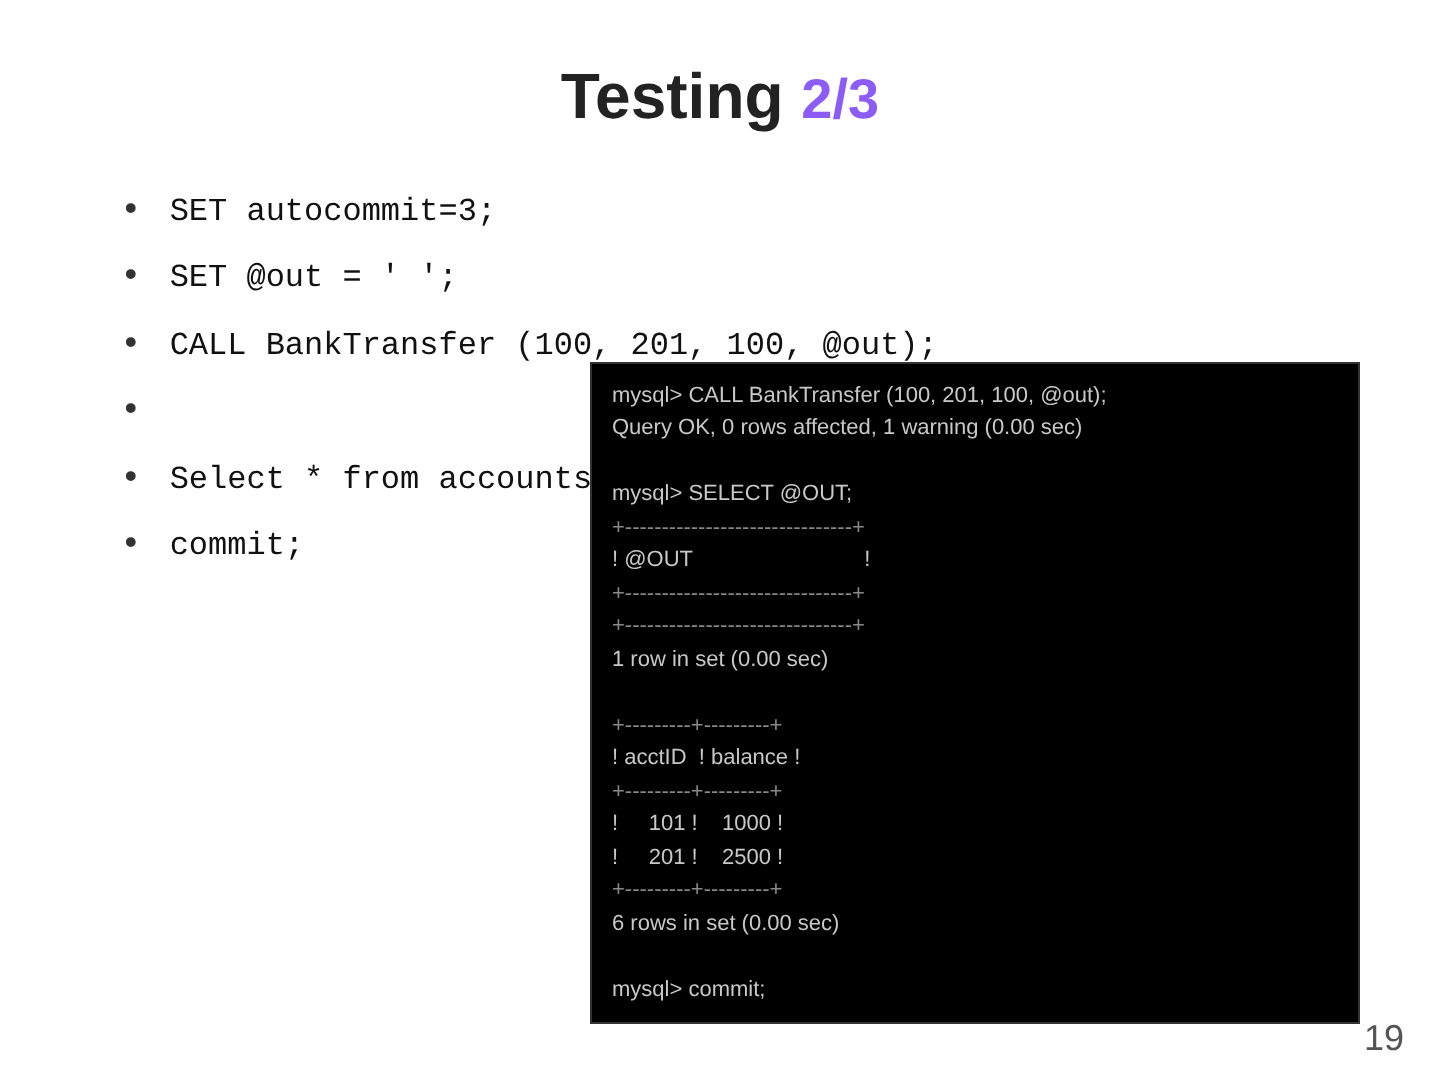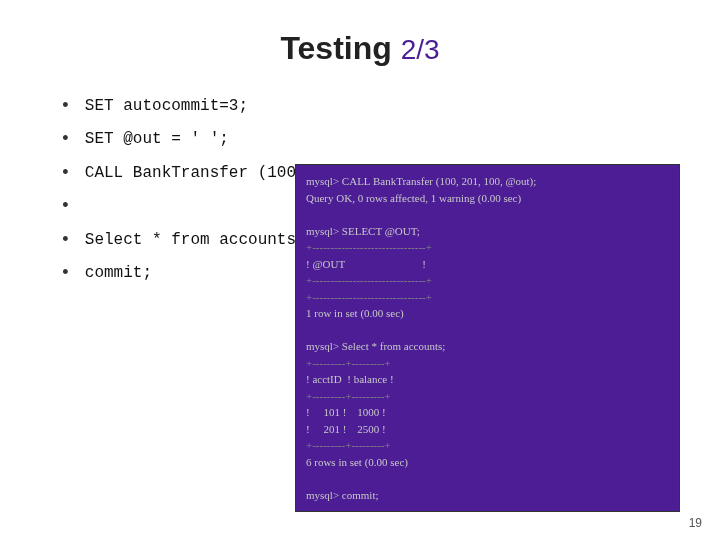--- a/index.html
+++ b/index.html
@@ -22,23 +22,23 @@
 
     .title {
       text-align: center;
       font-size: 32px;
       font-weight: bold;
       color: #222;
       margin-bottom: 28px;
     }
 
     .title .normal {
-      font-weight: normal;
+      font-weight: bold;
       font-size: 28px;
-      color: #4c1d95;
+      color: #8b5cf6;
     }
 
     .bullet-list {
       list-style: none;
       padding-left: 10px;
     }
 
     .bullet-list li {
       display: flex;
       align-items: flex-start;
@@ -55,43 +55,43 @@
       line-height: 1.3;
       color: #333;
       flex-shrink: 0;
     }
 
     .terminal {
       position: absolute;
       bottom: 28px;
       right: 40px;
       width: 385px;
-      background: #4c1d95;
+      background: #000000;
       color: #00ff00;
-      font-family: Liberation Serif, serif;
+      font-family: Liberation Sans, sans-serif;
       font-size: 11px;
       padding: 8px 10px;
       line-height: 1.5;
       border: 1px solid #333;
     }
 
     .terminal .t-line {
       white-space: pre;
       color: #c8c8c8;
     }
 
     .terminal .separator {
       color: #888;
     }
 
     .page-num {
       position: absolute;
       bottom: 10px;
       right: 18px;
-      font-size: 12px;
+      font-size: 18px;
       color: #555;
     }
   </style>
 </head>
 <body>
 
 <div class="page">
 
   <h1 class="title">
     <strong>Testing</strong>
@@ -128,21 +128,20 @@
     <div class="t-line">mysql&gt; CALL BankTransfer (100, 201, 100, @out);</div>
     <div class="t-line">Query OK, 0 rows affected, 1 warning (0.00 sec)</div>
     <div class="t-line">&nbsp;</div>
     <div class="t-line">mysql&gt; SELECT @OUT;</div>
     <div class="t-line separator">+-------------------------------+</div>
     <div class="t-line">! @OUT&nbsp;&nbsp;&nbsp;&nbsp;&nbsp;&nbsp;&nbsp;&nbsp;&nbsp;&nbsp;&nbsp;&nbsp;&nbsp;&nbsp;&nbsp;&nbsp;&nbsp;&nbsp;&nbsp;&nbsp;&nbsp;&nbsp;&nbsp;&nbsp;&nbsp;&nbsp;&nbsp;&nbsp;!</div>
     <div class="t-line separator">+-------------------------------+</div>
     <div class="t-line separator">+-------------------------------+</div>
     <div class="t-line">1 row in set (0.00 sec)</div>
     <div class="t-line">&nbsp;</div>
-    <div class="t-line">mysql&gt; Select * from accounts;</div>
     <div class="t-line separator">+---------+---------+</div>
     <div class="t-line">! acctID&nbsp;&nbsp;! balance !</div>
     <div class="t-line separator">+---------+---------+</div>
     <div class="t-line">!&nbsp;&nbsp;&nbsp;&nbsp;&nbsp;101 !&nbsp;&nbsp;&nbsp;&nbsp;1000 !</div>
     <div class="t-line">!&nbsp;&nbsp;&nbsp;&nbsp;&nbsp;201 !&nbsp;&nbsp;&nbsp;&nbsp;2500 !</div>
     <div class="t-line separator">+---------+---------+</div>
     <div class="t-line">6 rows in set (0.00 sec)</div>
     <div class="t-line">&nbsp;</div>
     <div class="t-line">mysql&gt; commit;</div>
   </div>

